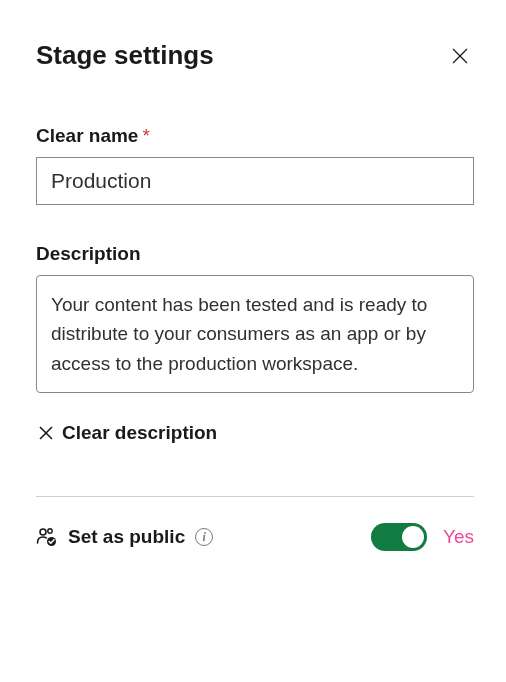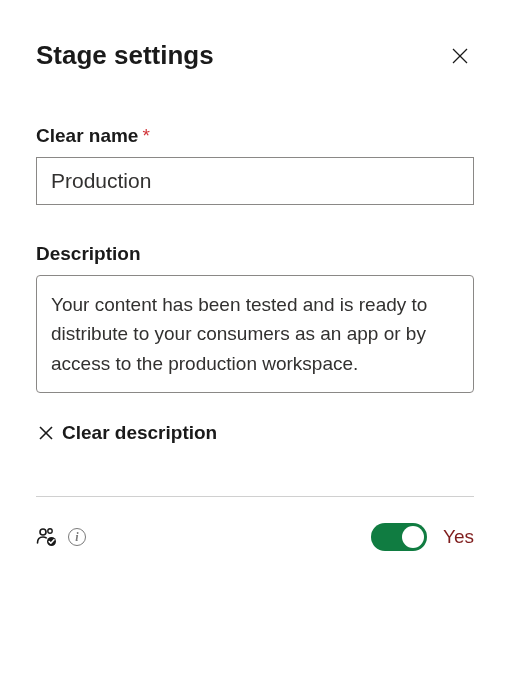--- a/index.html
+++ b/index.html
@@ -146,21 +146,21 @@
     position: absolute;
     width: 22px;
     height: 22px;
     border-radius: 50%;
     background: #fff;
     top: 3px;
     right: 3px;
   }
   .toggle-label {
     font-size: 19px;
-    color: #7f1d1d;
+    color: #ec4899;
   }
   .people-icon {
     width: 22px;
     height: 22px;
     display: flex;
     align-items: center;
     justify-content: center;
   }
   svg { display: block; }
 </style>
@@ -206,20 +206,21 @@
     <div class="public-left">
       <span class="people-icon">
         <svg width="22" height="22" viewBox="0 0 22 22">
           <circle cx="7" cy="6" r="3" fill="none" stroke="#1a1a1a" stroke-width="1.6"></circle>
           <path d="M1.5 17 C1.5 12.5 4 11 7 11 C8.2 11 9.3 11.3 10.2 11.9" fill="none" stroke="#1a1a1a" stroke-width="1.6" stroke-linecap="round"></path>
           <circle cx="14" cy="5" r="2.2" fill="none" stroke="#1a1a1a" stroke-width="1.4"></circle>
           <circle cx="15.5" cy="15.5" r="4.5" fill="#1a1a1a"></circle>
           <path d="M13.2 15.6 L14.8 17.2 L18 13.8" fill="none" stroke="#fff" stroke-width="1.6" stroke-linecap="round" stroke-linejoin="round"></path>
         </svg>
       </span>
+      <span class="public-label">Set as public</span>
       <span class="info-icon">i</span>
     </div>
     <div class="public-right">
       <div class="toggle on">
         <div class="knob"></div>
       </div>
       <span class="toggle-label">Yes</span>
     </div>
   </div>
 

